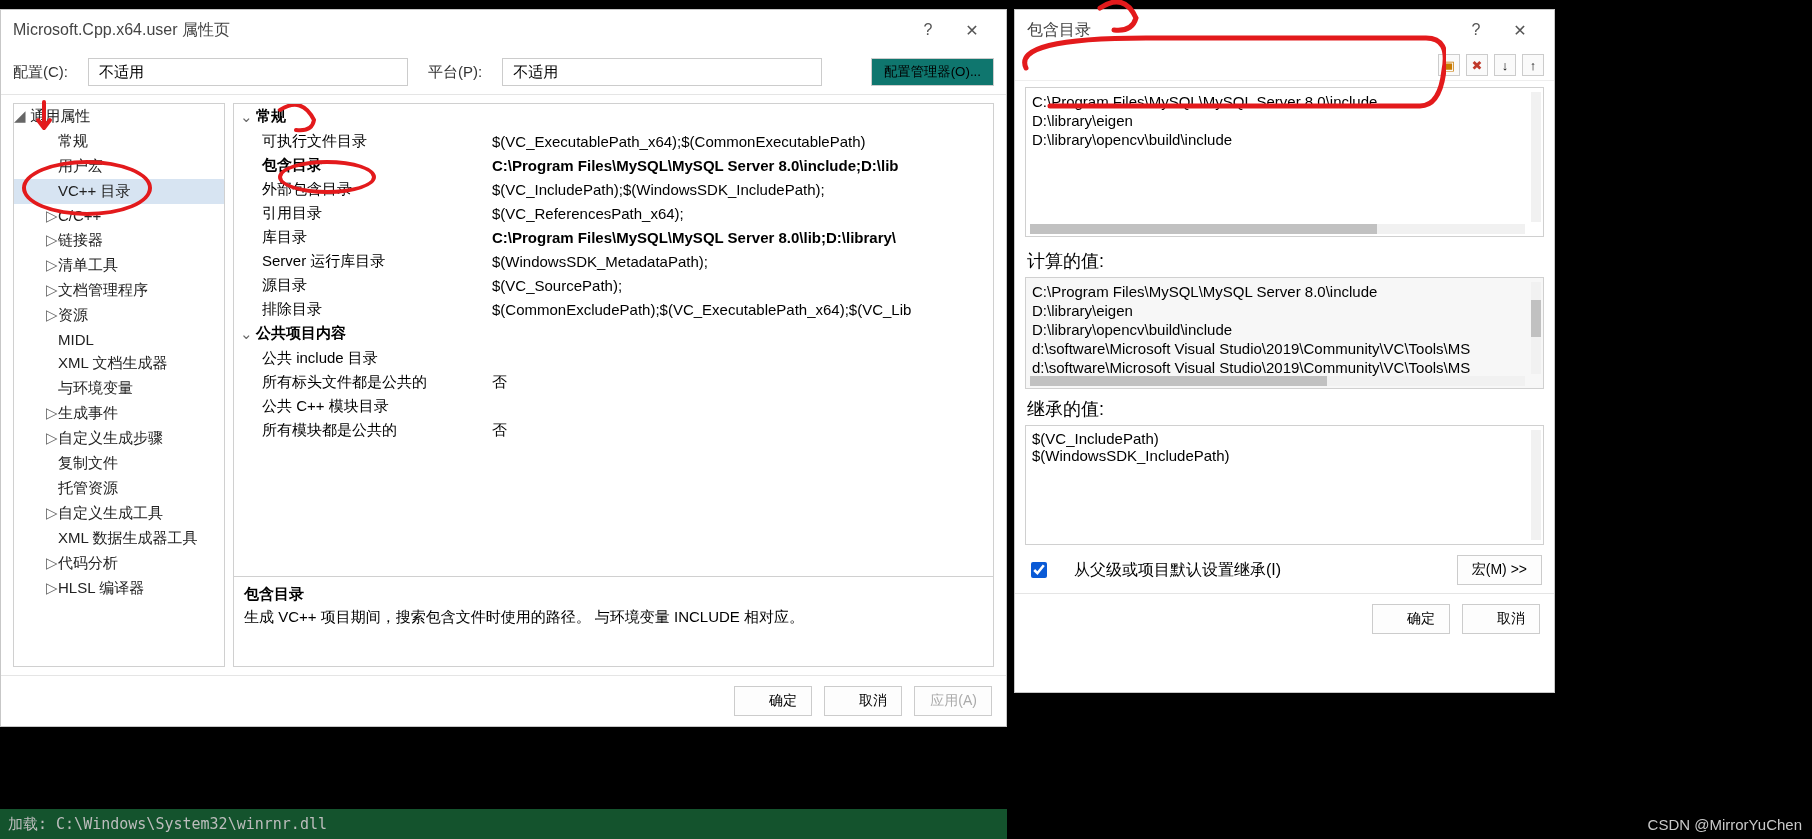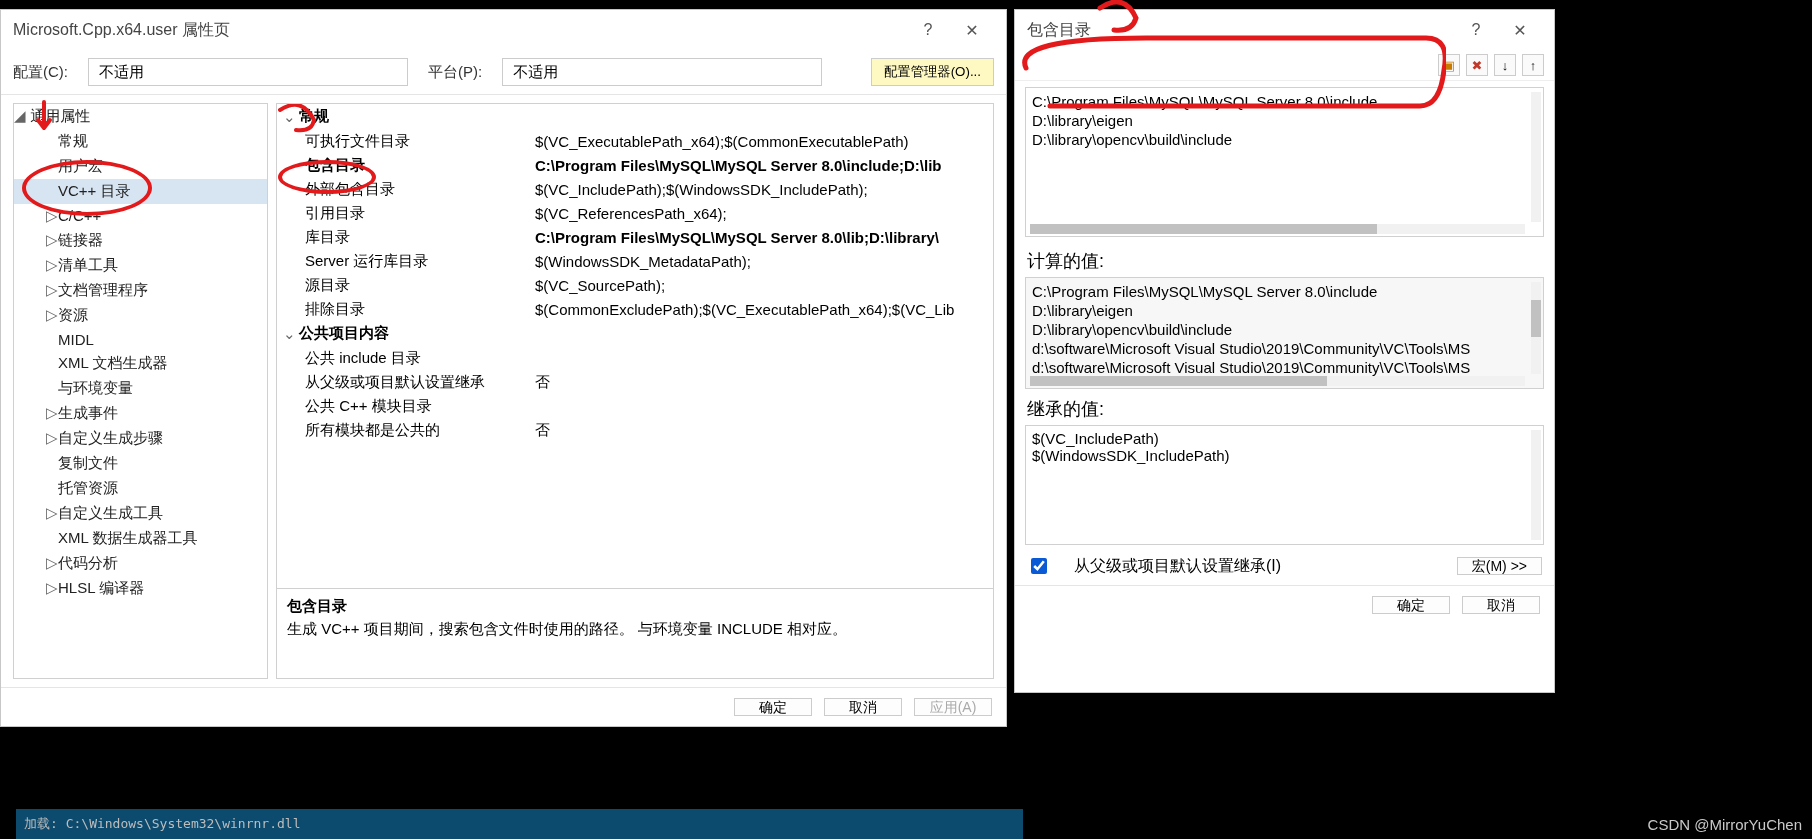--- a/index.html
+++ b/index.html
@@ -6,41 +6,41 @@
   body { margin: 0; background: #000; width: 1812px; height: 839px; position: relative; overflow: hidden; }
   .win { position: absolute; background: #fff; border: 1px solid #c7c7c7; display: flex; flex-direction: column; }
   .titlebar { height: 40px; display: flex; align-items: center; padding: 8px 12px; font-size: 16px; color: #444; justify-content: flex-end; }
   .titlebar .spacer { flex: 1; }
   .titlebar .ctl { width: 44px; text-align: center; font-size: 16px; color: #555; cursor: pointer; }
   
   #prop { left: 0; top: 9px; width: 1007px; height: 718px; }
   .toprow { display: flex; align-items: center; padding: 8px 12px; gap: 20px; font-size: 15px; }
   .toprow label { color: #333; }
   .toprow .combo { border: 1px solid #ccc; height: 28px; line-height: 26px; padding: 0 22px 0 10px; position: relative; background: #fff; }
-  .toprow .cmg { border: 1px solid #ccc; height: 28px; padding: 0 12px; background: #fef9c3; cursor: pointer; }
+  .toprow .cmg { border: 1px solid #ccc; height: 28px; padding: 0 12px; background: #0f766e; cursor: pointer; }
   .midrow { flex: 1; display: flex; border-top: 1px solid #e5e5e5; overflow: hidden; }
-  .tree { width: 255px; border: 1px solid #d0d0d0; margin: 8px 4px 8px 12px; overflow: auto; font-size: 15px; background: #fff; }
+  .tree { width: 212px; border: 1px solid #d0d0d0; margin: 8px 4px 8px 12px; overflow: auto; font-size: 15px; background: #fff; }
   .tree .node { padding: 3px 4px 3px 26px; position: relative; white-space: nowrap; color: #222; cursor: pointer; }
   .tree .node.root { padding-left: 14px; font-weight: normal; }
   .tree .node.lvl1 { padding-left: 46px; }
   .tree .node.selected { background: #d7e4f2; }
   .tree .exp { width: 12px; display: inline-block; color: #666; margin-left: -14px; }
   .grid { flex: 1; border: 1px solid #d0d0d0; margin: 8px 12px 8px 4px; display: flex; flex-direction: column; font-size: 15px; }
   .grid .body { flex: 1; overflow: hidden; }
   .cat { background: #fff; padding: 3px 6px; font-weight: bold; display: flex; align-items: center; }
   .cat .exp { width: 16px; color: #666; font-weight: normal; }
   .row { display: flex; height: 24px; align-items: center; }
   .row .k { width: 258px; padding-left: 28px; }
   .row.sel .k { font-weight: bold; }
   .row .v { flex: 1; overflow: hidden; white-space: nowrap; }
   .row.sel .v { font-weight: bold; }
   .desc { border-top: 1px solid #d0d0d0; padding: 8px 10px; height: 90px; }
   .desc .dt { font-weight: bold; margin-bottom: 4px; }
   .btnrow { display: flex; justify-content: flex-end; gap: 12px; padding: 10px 14px; border-top: 1px solid #e5e5e5; }
-  .btn { min-width: 78px; height: 18px; border: 1px solid #ccc; background: #fdfdfd; cursor: pointer; font-size: 14px; padding: 0 14px; }
+  .btn { min-width: 78px; height: 30px; border: 1px solid #ccc; background: #fdfdfd; cursor: pointer; font-size: 14px; padding: 0 14px; text-align: right; }
   .btn.disabled { color: #aaa; }
   
   #dlg { left: 1014px; top: 9px; width: 541px; height: 684px; }
   .toolbar { display: flex; gap: 6px; padding: 4px 10px; justify-content: flex-end; border-bottom: 1px solid #eee; }
   .tbtn { width: 22px; height: 22px; border: 1px solid #ccc; display: flex; align-items: center; justify-content: center; font-size: 13px; cursor: pointer; background: #fafafa; }
   .listbox { border: 1px solid #d0d0d0; margin: 6px 10px; height: 150px; background: #fff; font-size: 15px; padding: 4px 6px; position: relative; overflow: hidden; }
   .listbox .item { white-space: nowrap; padding: 1px 0; }
   .listbox .hscroll { position: absolute; left: 4px; right: 18px; bottom: 2px; height: 10px; background: #f1f1f1; }
   .listbox .hscroll .thumb { height: 100%; background: #c1c1c1; }
   .listbox .vscroll { position: absolute; top: 4px; bottom: 14px; right: 2px; width: 10px; background: #f1f1f1; }
@@ -48,21 +48,21 @@
   .valbox { border: 1px solid #d0d0d0; margin: 2px 10px; background: #f7f7f7; font-size: 15px; padding: 4px 6px; height: 112px; position: relative; overflow: hidden; }
   .valbox .item { white-space: nowrap; padding: 1px 0; }
   .inhbox { border: 1px solid #d0d0d0; margin: 2px 10px; background: #fff; font-size: 15px; padding: 4px 6px; height: 120px; overflow: hidden; position: relative; }
   .chkrow { display: flex; align-items: center; padding: 8px 12px; gap: 24px; }
   .chkrow input { width: 16px; height: 16px; accent-color: #0a5ad6; }
   .chkrow .spacer { flex: 1; }
   
   .anno { position: absolute; pointer-events: none; }
   .circ { border: 4px solid #e31a1c; border-radius: 50%; }
   .watermark { position: absolute; right: 10px; bottom: 6px; color: #c9c9c9; font-size: 15px; }
-  .console { position: absolute; left: 16px; bottom: 0; width: 1007px; height: 30px; background: #0c4a6e; color: #bdbdbd; font-family: Consolas, monospace; font-size: 13px; padding: 6px 8px; }
+  .console { position: absolute; left: 0; bottom: 0; width: 1007px; height: 30px; background: #14532d; color: #bdbdbd; font-family: Consolas, monospace; font-size: 15px; padding: 6px 8px; }
 </style>
 </head>
 <body>
 
 <div id="prop" class="win">
   <div class="titlebar">
     <span>Microsoft.Cpp.x64.user 属性页</span>
     <span class="spacer"></span>
     <span class="ctl">?</span>
     <span class="ctl">✕</span>
@@ -150,21 +150,21 @@
         <div class="cat">
           <span class="exp">⌄</span>
           <span>公共项目内容</span>
         </div>
         <div id="rows-public">
             <div class="row">
               <div class="k">公共 include 目录</div>
               <div class="v" style=""></div>
             </div>
             <div class="row">
-              <div class="k">从父级或项目默认设置继承</div>
+              <div class="k">所有标头文件都是公共的</div>
               <div class="v" style="">否</div>
             </div>
             <div class="row">
               <div class="k">公共 C++ 模块目录</div>
               <div class="v" style=""></div>
             </div>
             <div class="row">
               <div class="k">所有模块都是公共的</div>
               <div class="v" style="">否</div>
             </div>

